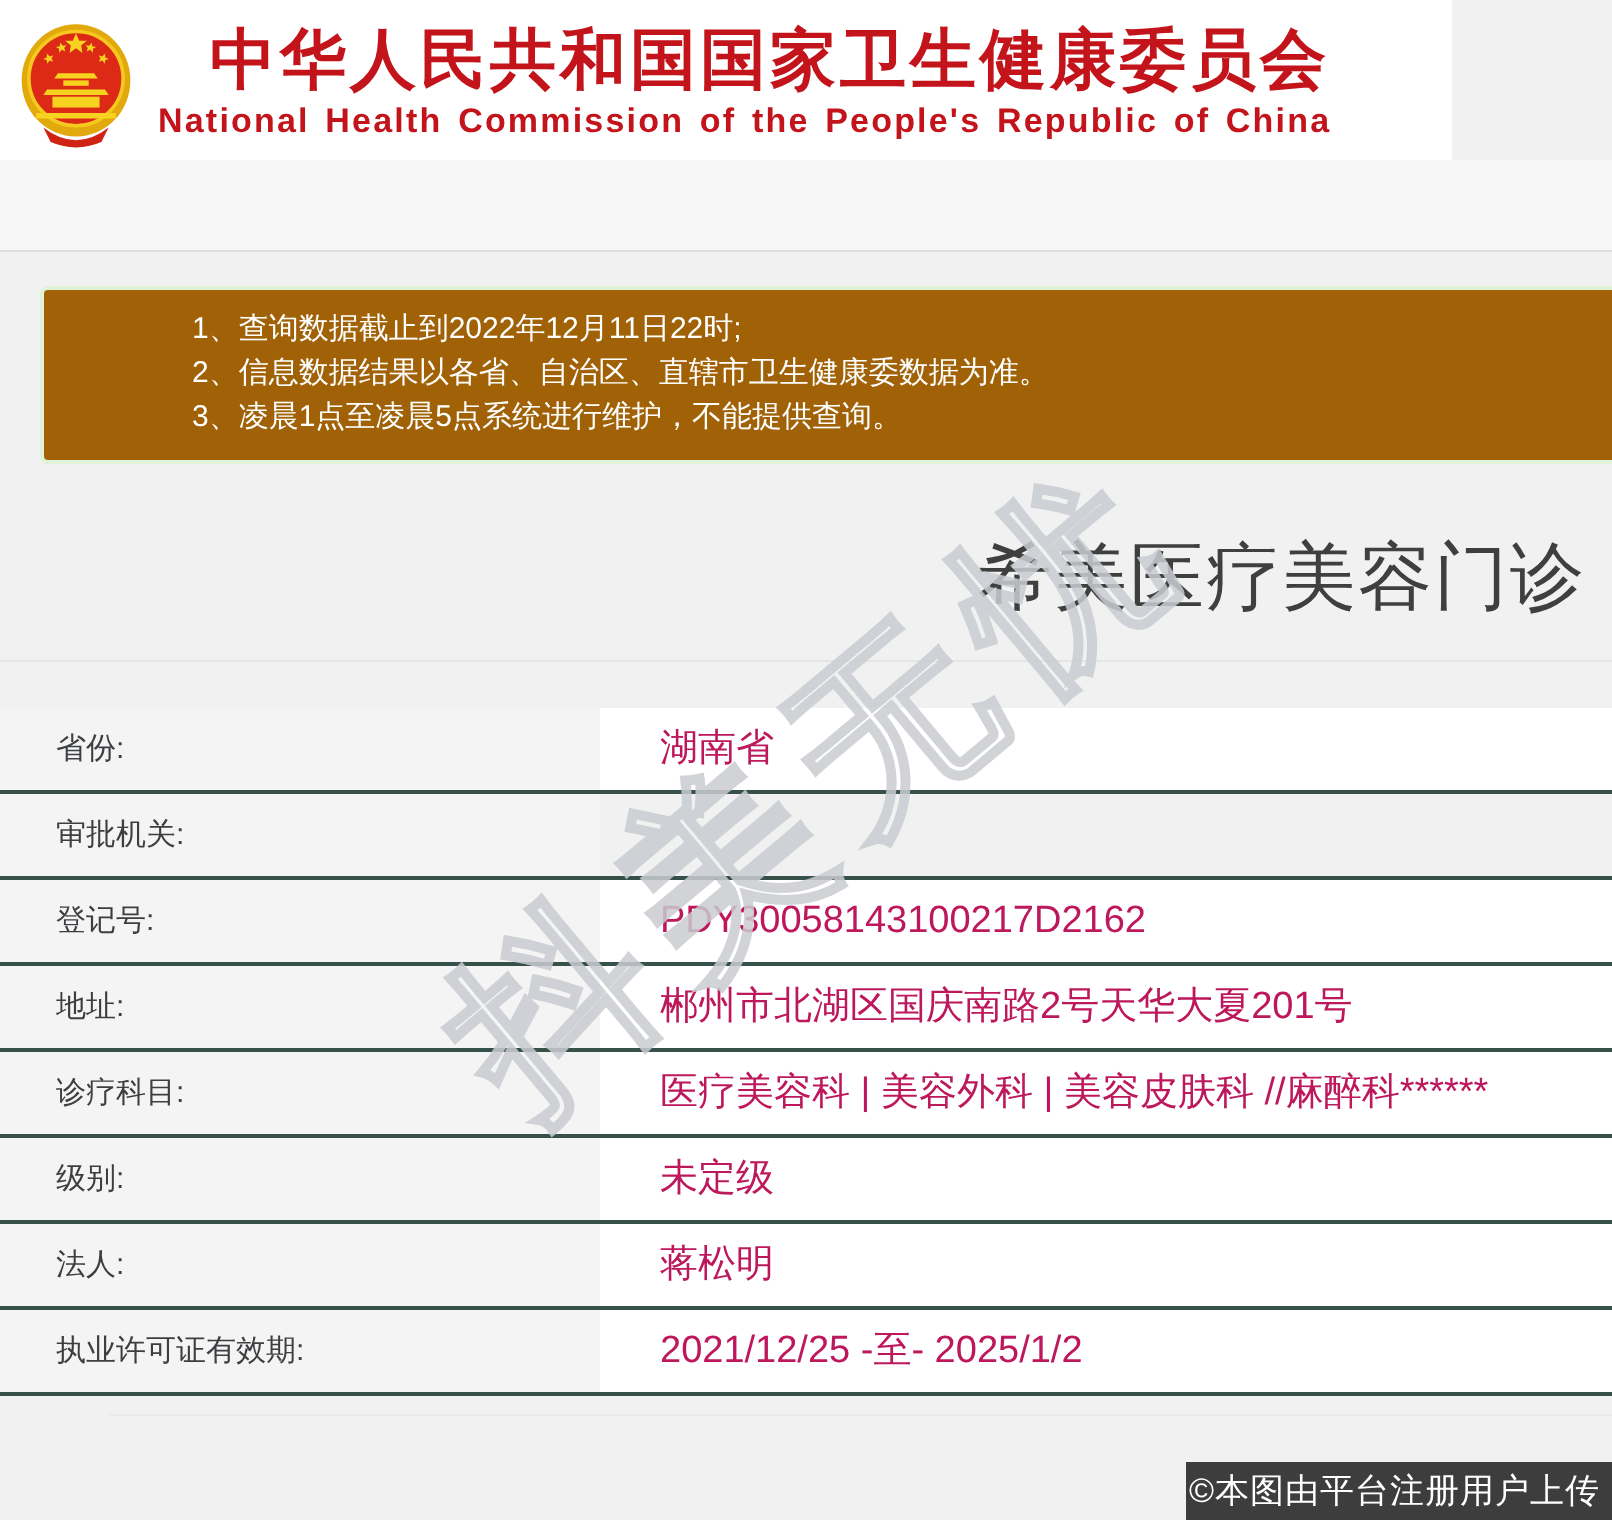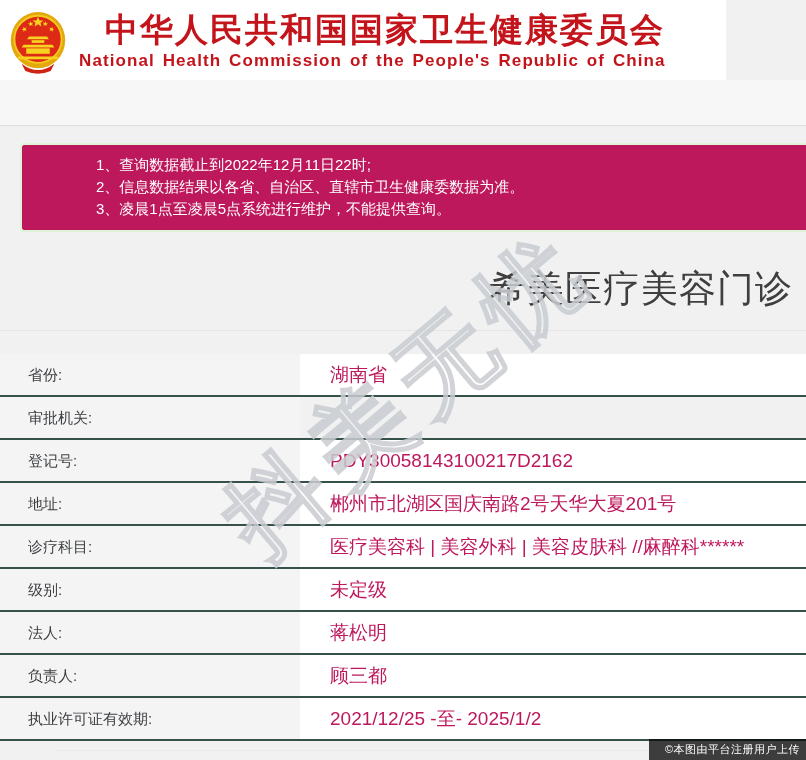--- a/index.html
+++ b/index.html
@@ -25,21 +25,21 @@
     word-spacing:2px;margin-top:3px;white-space:nowrap;
   }
   
   .sub-band{
     width:100%;height:46px;background:#f6f7f6;
     border-bottom:1px solid #dcdddc;box-sizing:border-box;
   }
   
   .notice-box{
     margin:17px 0 0 20px;
-    background:#be185d;
+    background:#a16207;
     border:2px solid #dff3d8;
     border-right:none;
     border-radius:4px 0 0 4px;
     padding:9px 10px 10px 74px;
     box-sizing:border-box;
   }
   .notice-line{
     color:#ffffff;font-size:15px;line-height:22px;white-space:nowrap;
   }
   
@@ -74,22 +74,22 @@
     font-size:19px;color:#be185d;line-height:41px;white-space:nowrap;
   }
   
   .footer-line{
     margin:9px 0 0 55px;
     border-top:1px solid #e9eae9;height:0;
   }
   .copyright-badge{
     position:absolute;right:0;bottom:0;
     background:rgba(10,10,10,0.78);
-    color:#ffffff;font-size:11px;
-    padding:3px 6px 3px 16px;
+    color:#ffffff;font-size:17px;
+    padding:3px 6px 3px 1px;
     letter-spacing:0.5px;
   }
   
   .watermark{
     position:absolute;
     left:150px;top:330px;width:520px;
     text-align:center;
     transform:rotate(-40deg);
     font-size:96px;
     letter-spacing:14px;
@@ -164,24 +164,20 @@
   </div>
   <div class="info-row">
     <div class="field-label">级别:</div>
     <div class="field-value">未定级</div>
   </div>
   <div class="info-row">
     <div class="field-label">法人:</div>
     <div class="field-value">蒋松明</div>
   </div>
   <div class="info-row">
-    <div class="field-label">负责人:</div>
-    <div class="field-value">顾三都</div>
-  </div>
-  <div class="info-row">
     <div class="field-label">执业许可证有效期:</div>
     <div class="field-value">2021/12/25 -至- 2025/1/2</div>
   </div>
 </div>
 
 <div class="footer-line"></div>
 
 <div class="watermark">抖美无忧</div>
 
 <div class="copyright-badge">©本图由平台注册用户上传</div>

